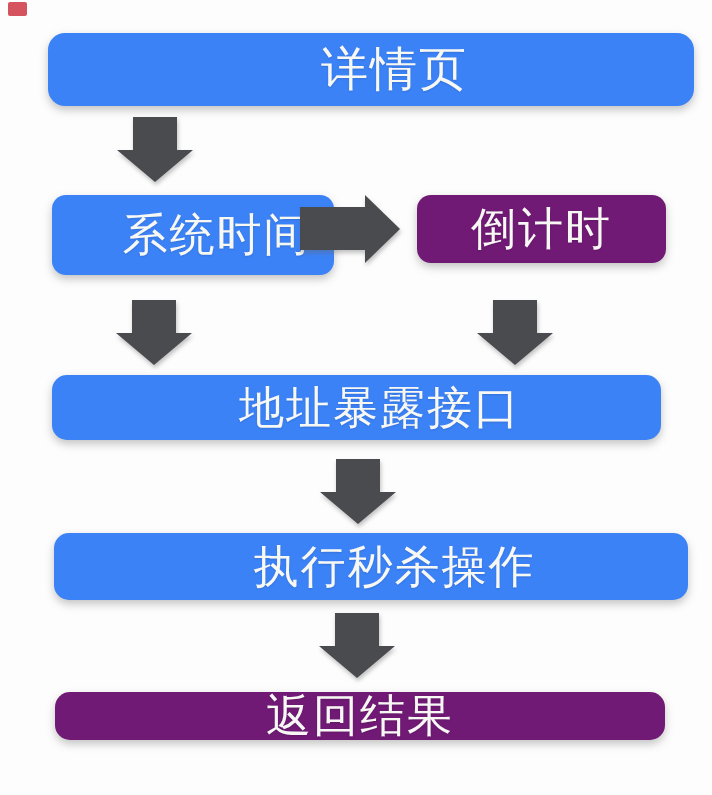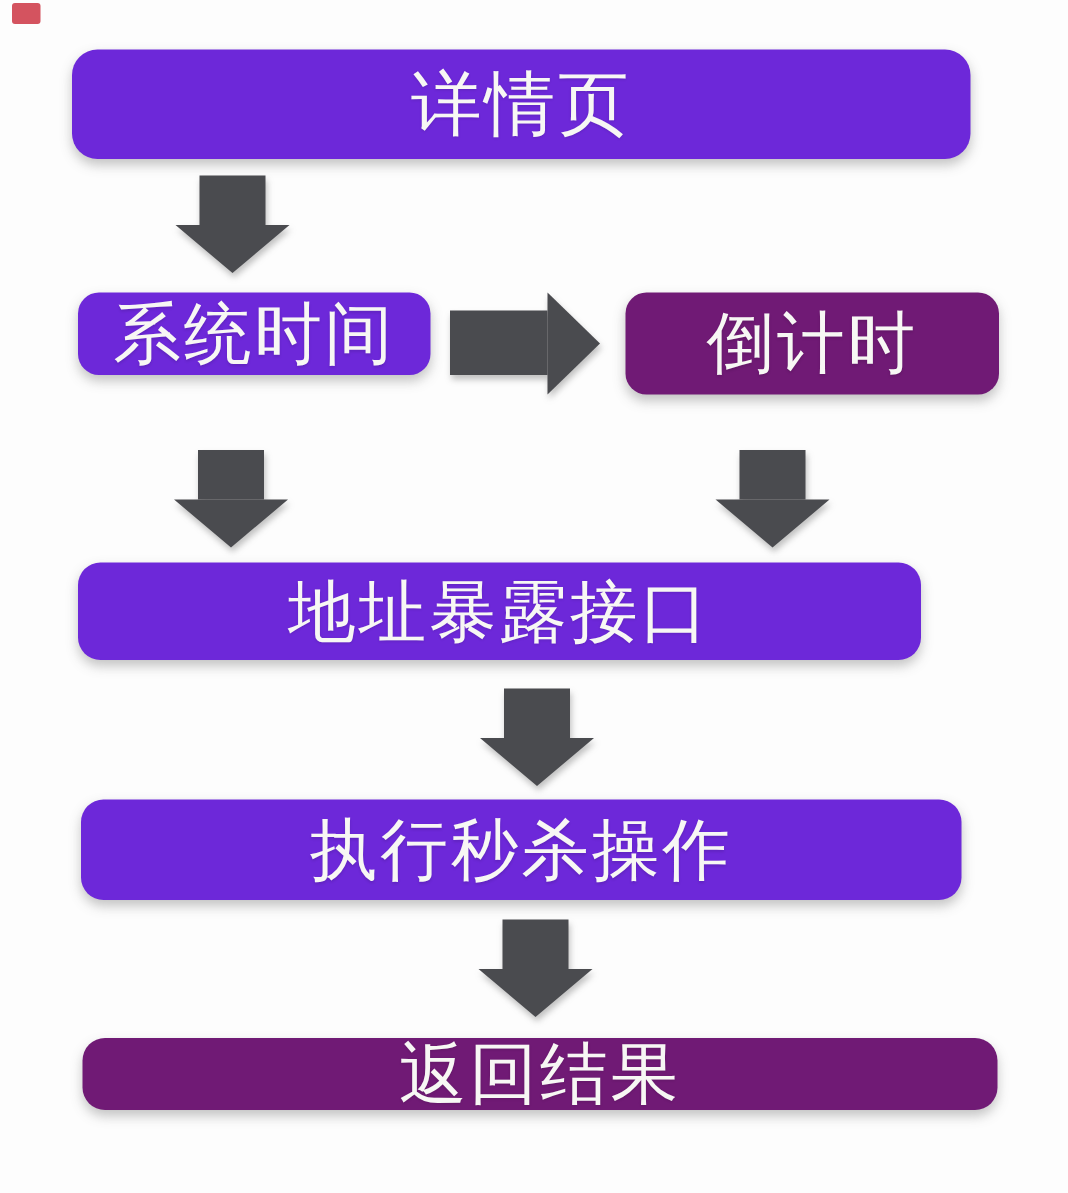--- a/index.html
+++ b/index.html
@@ -15,21 +15,21 @@
     position:absolute;
     display:flex;align-items:center;justify-content:center;
     color:#f7f7f4;
     font-size:45px;
     letter-spacing:2px;
     border-radius:15px;
     box-shadow:0 4px 8px rgba(90,90,90,.35);
     text-shadow:0 1px 2px rgba(0,0,0,.12);
     user-select:none;
   }
-  .node.red{background:#6d28d9;}
+  .node.red{background:#3b82f6;padding-left:47px;}
   .node.green{background:#701a75;}
 
   .arrow-down{
     position:absolute;width:76px;height:65px;
     filter:drop-shadow(1px 3px 2px rgba(100,100,100,.4));
   }
   .arrow-down .shaft{
     position:absolute;left:50%;transform:translateX(-50%);
     top:0;width:44px;height:33px;background:#4a4b4f;
   }
@@ -54,21 +54,21 @@
     border-left:35px solid #4a4b4f;
   }
 
   .corner-square{
     position:absolute;left:8px;top:2px;width:19px;height:14px;
     background:#d4535f;border-radius:2px;
   }
 
   
   #n-detail   {left:48px; top:33px;  width:599px;height:73px;font-size:47px;border-radius:17px;}
-  #n-systime  {left:52px; top:195px; width:235px;height:55px;border-radius:14px;}
+  #n-systime  {left:52px; top:195px; width:235px;height:80px;border-radius:14px;}
   #n-countdown{left:417px;top:195px; width:249px;height:68px;border-radius:14px;}
   #n-address  {left:52px; top:375px; width:562px;height:65px;}
   #n-execute  {left:54px; top:533px; width:587px;height:67px;}
   #n-result   {left:55px; top:692px; width:610px;height:48px;}
 
   
   #a-detail-systime   {left:117px;top:117px;}
   #a-systime-address  {left:116px;top:300px;}
   #a-countdown-address{left:477px;top:300px;}
   #a-address-execute  {left:320px;top:459px;}

